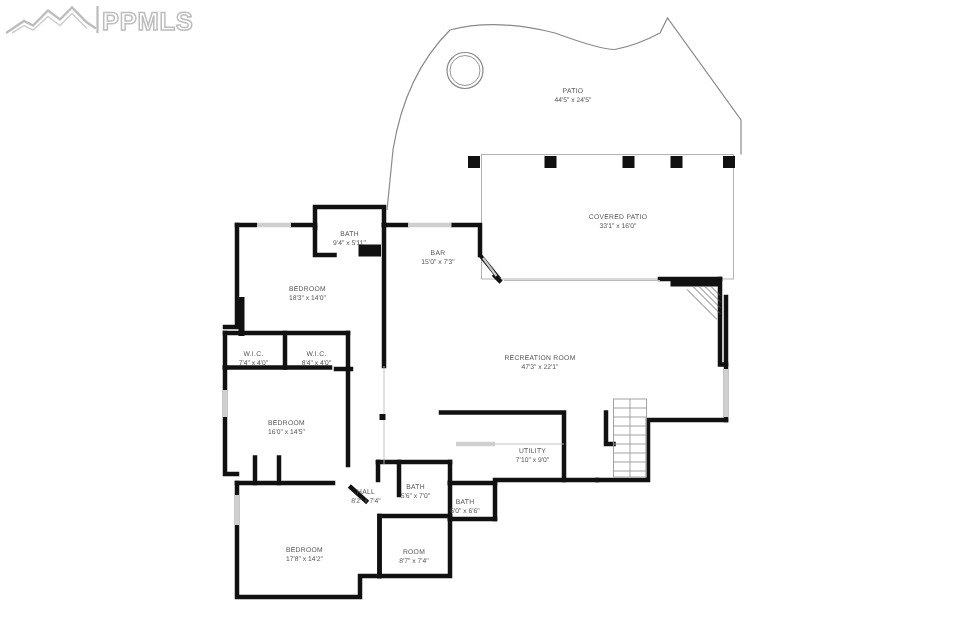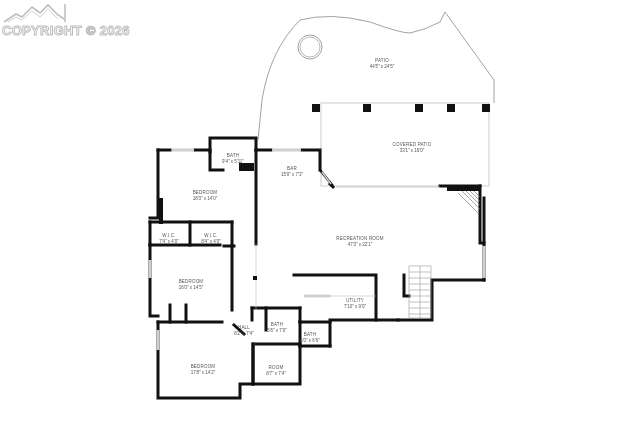--- a/index.html
+++ b/index.html
@@ -123,21 +123,21 @@
   </g>
   <rect x="253" y="276" width="4" height="4" fill="#111"></rect>
 </svg>
 
 <div class="watermark">
   <svg class="wm-mtn" width="66" height="22" viewBox="0 0 66 22">
     <path d="M2,20 L14,12 L20,15 L30,5 L38,11 L46,3 L56,13 L62,17" fill="none" stroke="#bdbdbd" stroke-width="1.6"></path>
     <path d="M6,20 L14,15 L20,18 L30,9 L38,15 L46,7 L56,17" fill="none" stroke="#cfcfcf" stroke-width="1"></path>
     <path d="M63,2 L63,20" stroke="#bdbdbd" stroke-width="1.5"></path>
   </svg>
-  <span class="wm-copy">COPYRIGHT © 2026</span>
+  <span class="wm-brand">PPMLS</span>
 </div>
 
 <div id="labels">
     <div class="lbl" style="left: 382px; top: 58px;">
       <span class="nm">PATIO</span>
       <span class="dm">44'5" x 24'5"</span>
     </div>
     <div class="lbl" style="left: 412px; top: 142px;">
       <span class="nm">COVERED PATIO</span>
       <span class="dm">33'1" x 16'0"</span>

